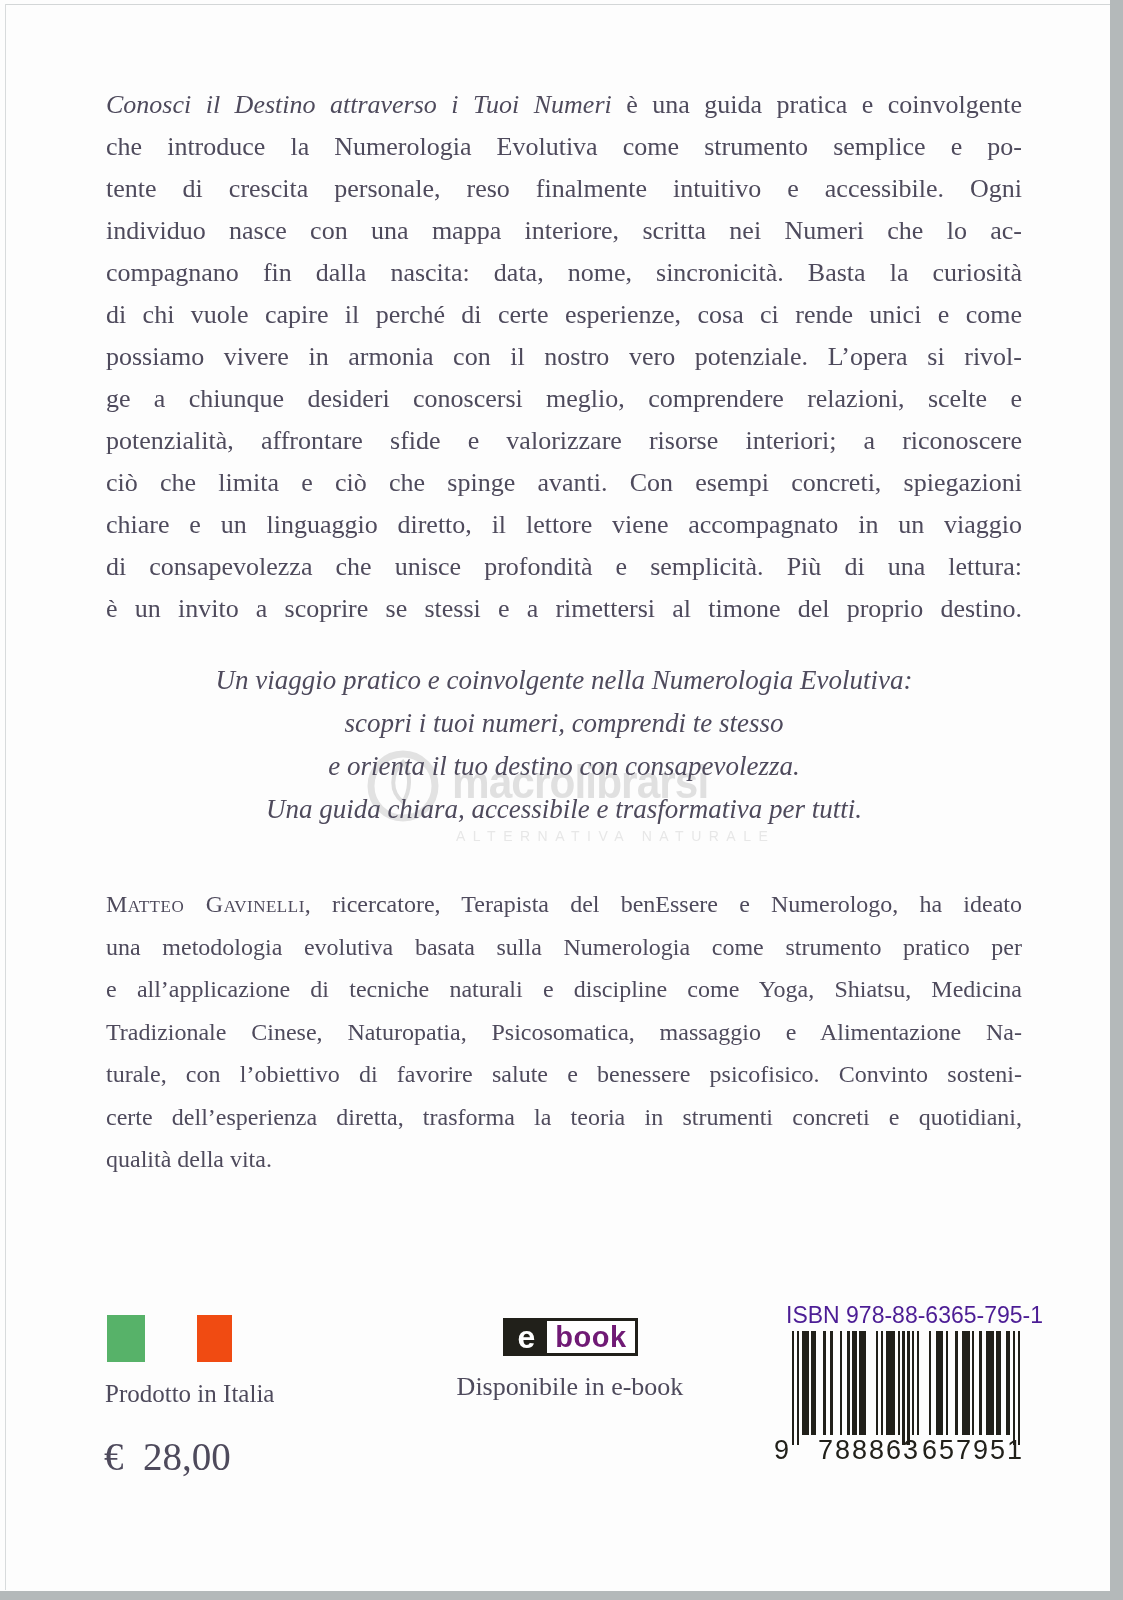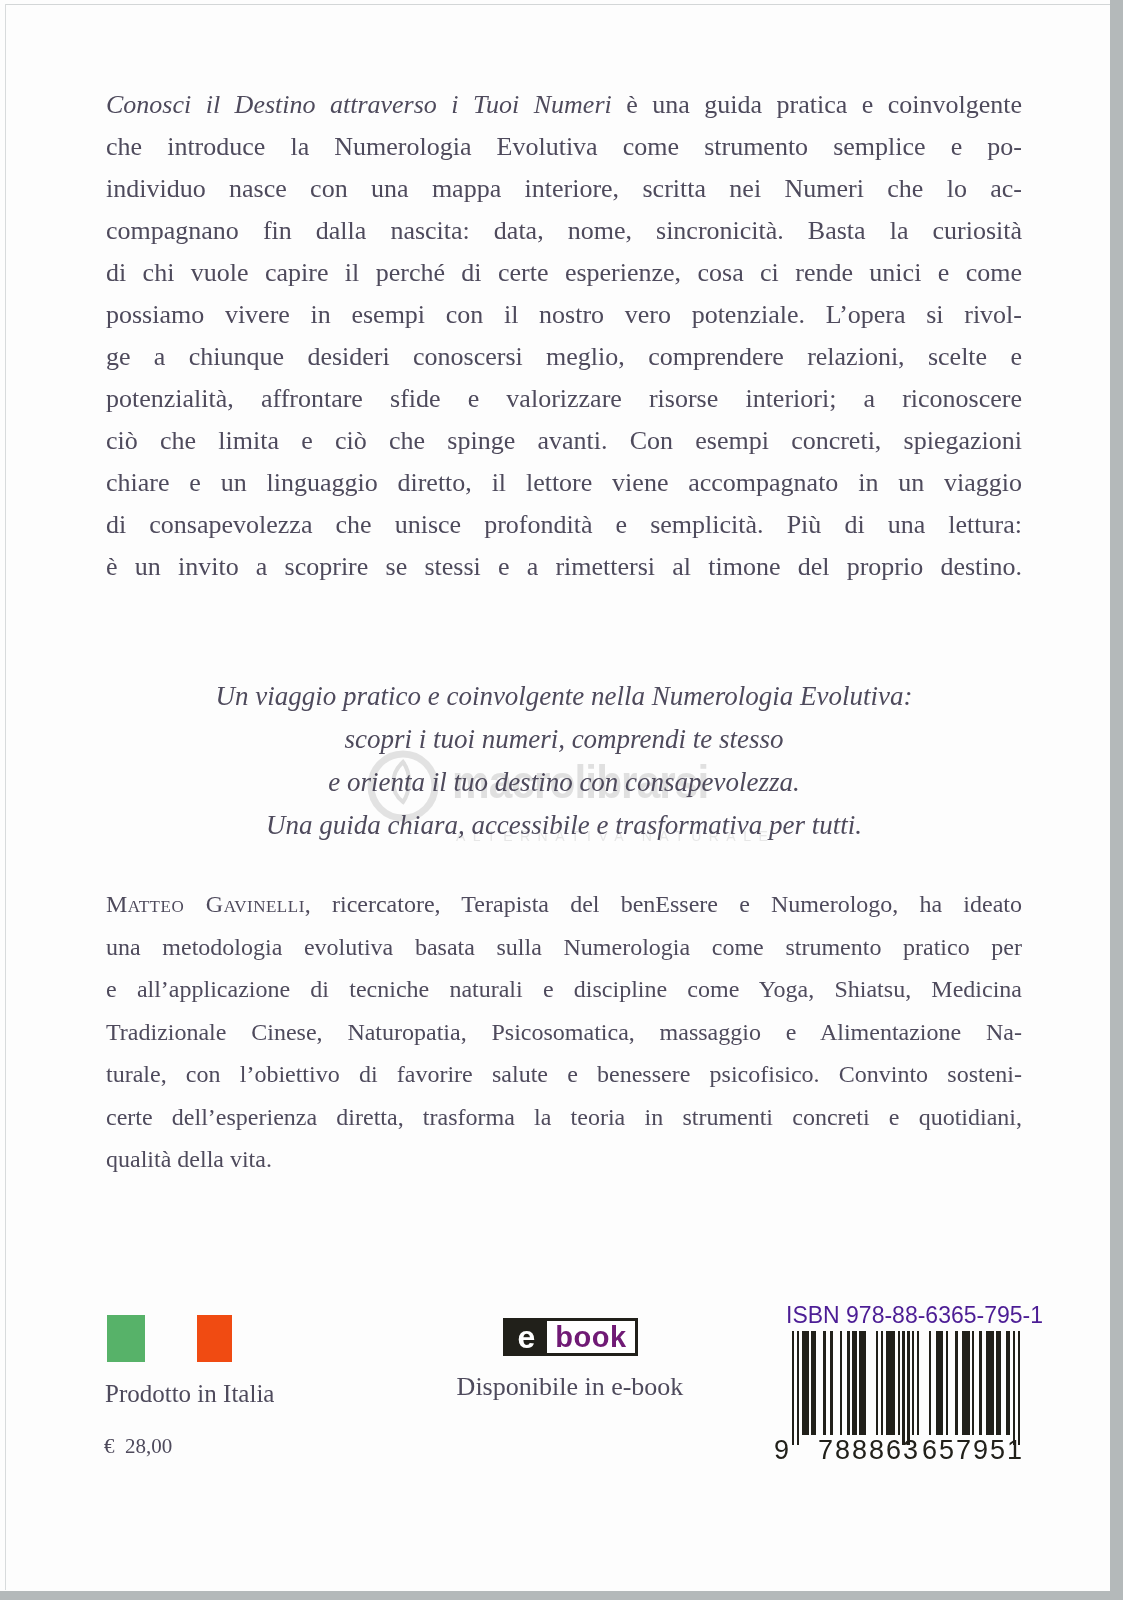--- a/index.html
+++ b/index.html
@@ -14,35 +14,35 @@
   
   .col{position:absolute;left:106px;width:916px;color:var(--ink,#4e4a5c);}
   .jline{text-align:justify;text-align-last:justify;height:42px;font-size:26px;line-height:42px;}
   .jline.last{text-align-last:justify;}
   .bio .jline{font-size:24px;height:42.5px;line-height:42.5px;}
   .bio .jline.short{text-align-last:left;}
   .smallcaps{font-variant:small-caps;letter-spacing:0.5px;}
 
   
   .quote{position:absolute;left:106px;width:916px;top:659px;text-align:center;
-         font-style:italic;font-size:27px;line-height:43px;color:var(--ink,#4e4a5c);z-index:2;margin-top:16px;}
+         font-style:italic;font-size:27px;line-height:43px;color:var(--ink,#4e4a5c);z-index:2;}
 
   
   .watermark{position:absolute;left:360px;top:740px;width:420px;height:100px;z-index:1;opacity:0.75;}
   .wm-row{display:flex;align-items:flex-start;}
   .wm-name{font-family:"Liberation Sans",sans-serif;font-weight:bold;font-size:47px;
            color:#d7d7d7;letter-spacing:-1px;transform:scaleX(0.9);transform-origin:left center;
            margin-left:6px;margin-top:14px;}
   .wm-tagline{font-family:"Liberation Sans",sans-serif;font-size:14px;color:#e0e0e0;
               letter-spacing:7.5px;margin-left:96px;margin-top:2px;}
 
   
   .flag-square{position:absolute;width:38px;height:47px;top:1315px;}
   .made-in{position:absolute;left:105px;top:1380px;font-size:25px;color:var(--ink,#4e4a5c);}
-  .price{position:absolute;left:104px;top:1434px;font-size:21px;color:var(--ink,#4e4a5c);white-space:pre;}
+  .price{position:absolute;left:104px;top:1434px;font-size:39px;color:var(--ink,#4e4a5c);white-space:pre;}
 
   
   .ebook{position:absolute;left:503px;top:1318px;width:129px;height:32px;
          border:3px solid #21201a;display:flex;background:#ffffff;}
   .ebook-e{width:41px;background:#21201a;color:#ffffff;display:flex;align-items:center;justify-content:center;
            font-family:"Liberation Sans",sans-serif;font-weight:bold;font-size:32px;line-height:30px;}
   .ebook-book{flex:1;display:flex;align-items:center;justify-content:center;
               font-family:"Liberation Sans",sans-serif;font-weight:bold;font-size:29px;
               color:#701a75;letter-spacing:0.5px;}
   .ebook-avail{position:absolute;left:430px;top:1372px;width:280px;text-align:center;
@@ -65,24 +65,25 @@
 <div id="stage" style="--ink: #4e4a5c;">
 
   <div class="frame-line-top"></div>
   <div class="frame-line-left"></div>
   <div class="edge-right"></div>
   <div class="edge-bottom"></div>
 
   <div class="col" style="top:84px;">
     <div class="jline"><em>Conosci il Destino attraverso i Tuoi Numeri</em><span> è una guida pratica e coinvolgente</span></div>
     <div class="jline">che introduce la Numerologia Evolutiva come strumento semplice e po-</div>
+    <div class="jline">tente di crescita personale, reso finalmente intuitivo e accessibile. Ogni</div>
     <div class="jline">individuo nasce con una mappa interiore, scritta nei Numeri che lo ac-</div>
     <div class="jline">compagnano fin dalla nascita: data, nome, sincronicità. Basta la curiosità</div>
     <div class="jline">di chi vuole capire il perché di certe esperienze, cosa ci rende unici e come</div>
-    <div class="jline">possiamo vivere in esempi con il nostro vero potenziale. L’opera si rivol-</div>
+    <div class="jline">possiamo vivere in armonia con il nostro vero potenziale. L’opera si rivol-</div>
     <div class="jline">ge a chiunque desideri conoscersi meglio, comprendere relazioni, scelte e</div>
     <div class="jline">potenzialità, affrontare sfide e valorizzare risorse interiori; a riconoscere</div>
     <div class="jline">ciò che limita e ciò che spinge avanti. Con esempi concreti, spiegazioni</div>
     <div class="jline">chiare e un linguaggio diretto, il lettore viene accompagnato in un viaggio</div>
     <div class="jline">di consapevolezza che unisce profondità e semplicità. Più di una lettura:</div>
     <div class="jline last">è un invito a scoprire se stessi e a rimettersi al timone del proprio destino.</div>
   </div>
 
   <div class="watermark">
     <div class="wm-row">

